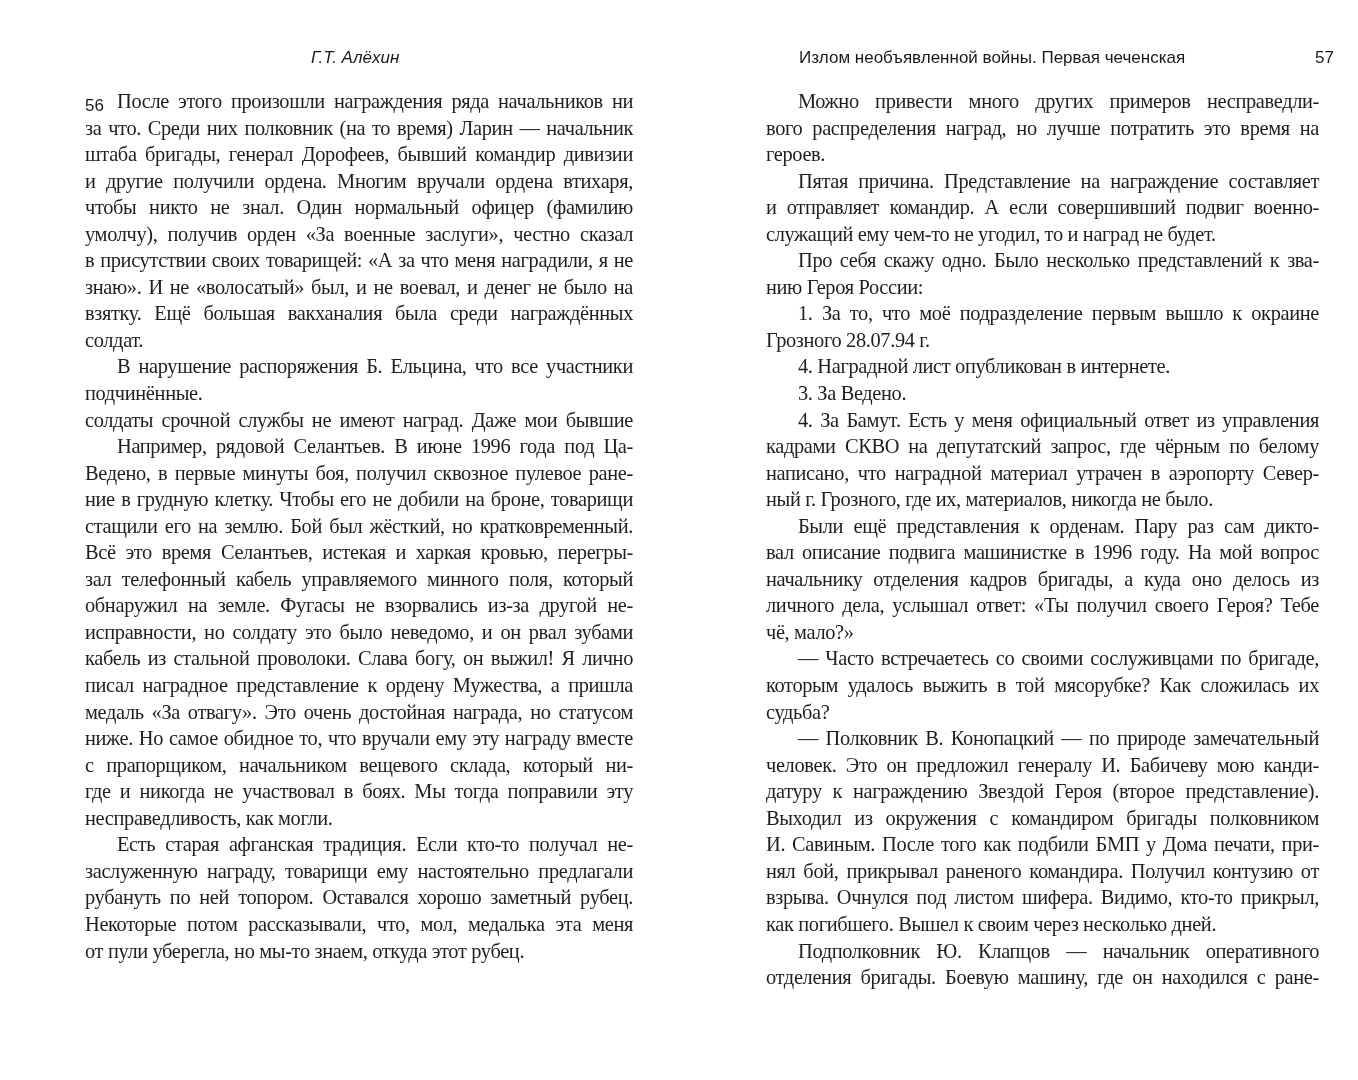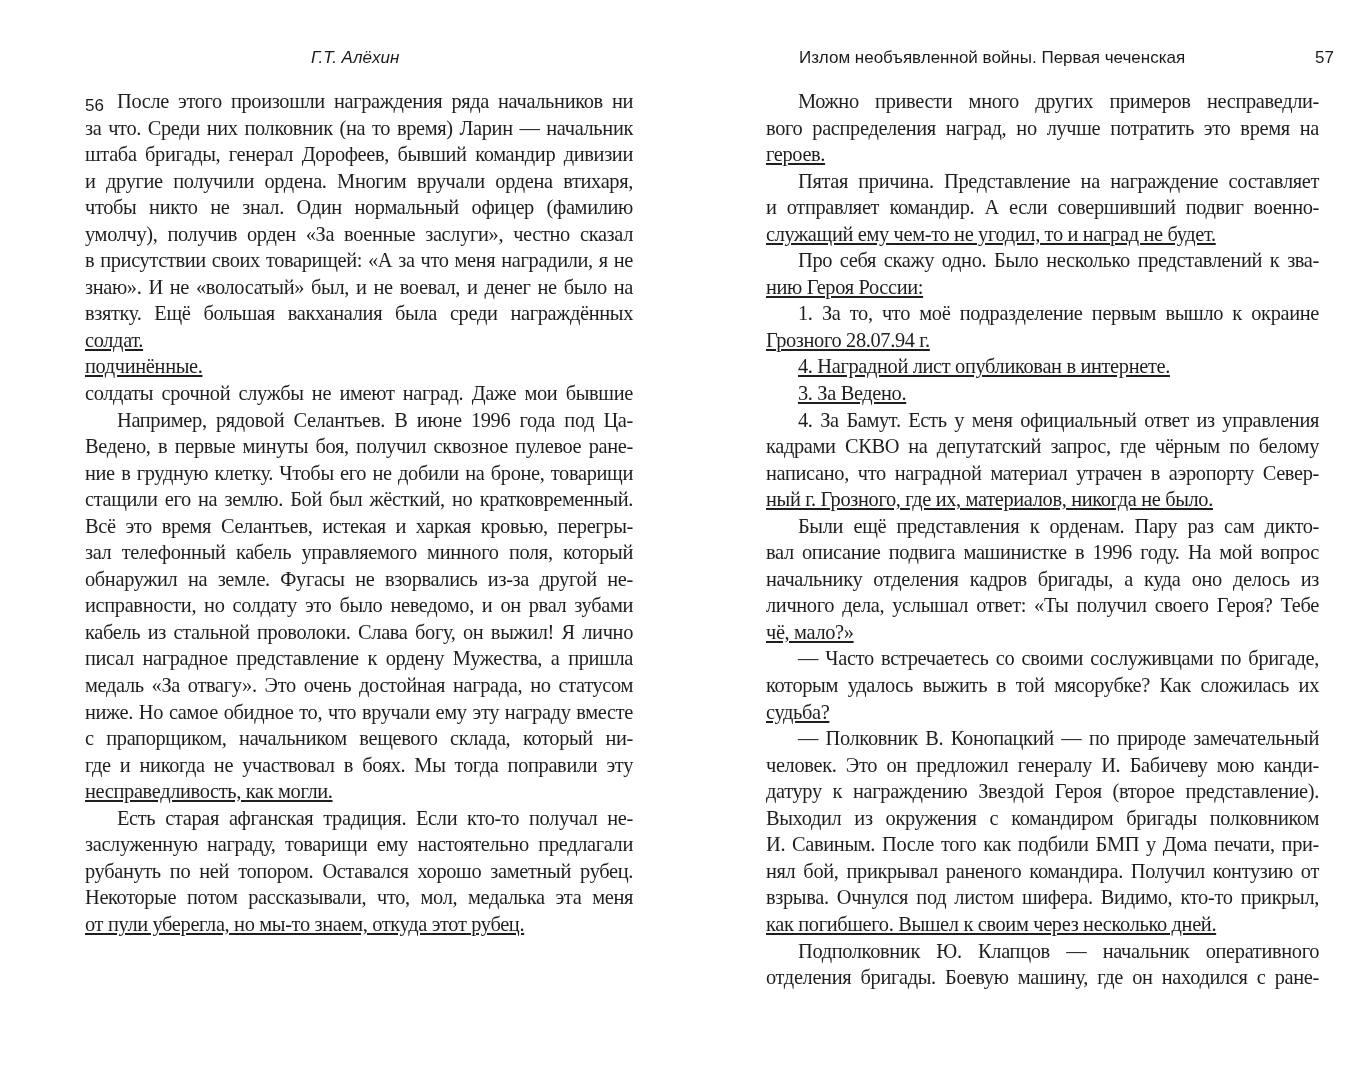--- a/index.html
+++ b/index.html
@@ -21,21 +21,21 @@
   .page-right .header .num { left:608px;margin-left:28px; }
   .page-right .header .run { left:120px; }
   .body-text {
     position:absolute; top:88px;
     font-family:"Liberation Serif", serif; font-size:20.4px; line-height:26.55px;
     color:#1e1e1e; letter-spacing:-0.35px;
   }
   .page-left .body-text { left:85px; width:548px; }
   .page-right .body-text { left:43px; width:553px;margin-left:44px; }
   .line { display:block; white-space:nowrap; text-align:justify; text-align-last:justify; height:26.55px; }
-  .line.last { text-align-last:left;text-decoration:underline; }
+  .line.last { text-align-last:left; }
   .line.indent { padding-left:32px; }
 </style>
 </head>
 <body>
 
 <div class="page page-left">
   <div class="header">
     <span class="num">56</span>
     <span class="run">Г.Т. Алёхин</span>
   </div>
@@ -43,20 +43,21 @@
       <span class="line indent">После этого произошли награждения ряда начальников ни</span>
       <span class="line">за что. Среди них полковник (на то время) Ларин — начальник</span>
       <span class="line">штаба бригады, генерал Дорофеев, бывший командир дивизии</span>
       <span class="line">и другие получили ордена. Многим вручали ордена втихаря,</span>
       <span class="line">чтобы никто не знал. Один нормальный офицер (фамилию</span>
       <span class="line">умолчу), получив орден «За военные заслуги», честно сказал</span>
       <span class="line">в присутствии своих товарищей: «А за что меня наградили, я не</span>
       <span class="line">знаю». И не «волосатый» был, и не воевал, и денег не было на</span>
       <span class="line">взятку. Ещё большая вакханалия была среди награждённых</span>
       <span class="line last">солдат.</span>
+      <span class="line indent">В нарушение распоряжения Б. Ельцина, что все участники</span>
       <span class="line last">подчинённые.</span>
       <span class="line">солдаты срочной службы не имеют наград. Даже мои бывшие</span>
       <span class="line indent">Например, рядовой Селантьев. В июне 1996 года под Ца-</span>
       <span class="line">Ведено, в первые минуты боя, получил сквозное пулевое ране-</span>
       <span class="line">ние в грудную клетку. Чтобы его не добили на броне, товарищи</span>
       <span class="line">стащили его на землю. Бой был жёсткий, но кратковременный.</span>
       <span class="line">Всё это время Селантьев, истекая и харкая кровью, перегры-</span>
       <span class="line">зал телефонный кабель управляемого минного поля, который</span>
       <span class="line">обнаружил на земле. Фугасы не взорвались из-за другой не-</span>
       <span class="line">исправности, но солдату это было неведомо, и он рвал зубами</span>

